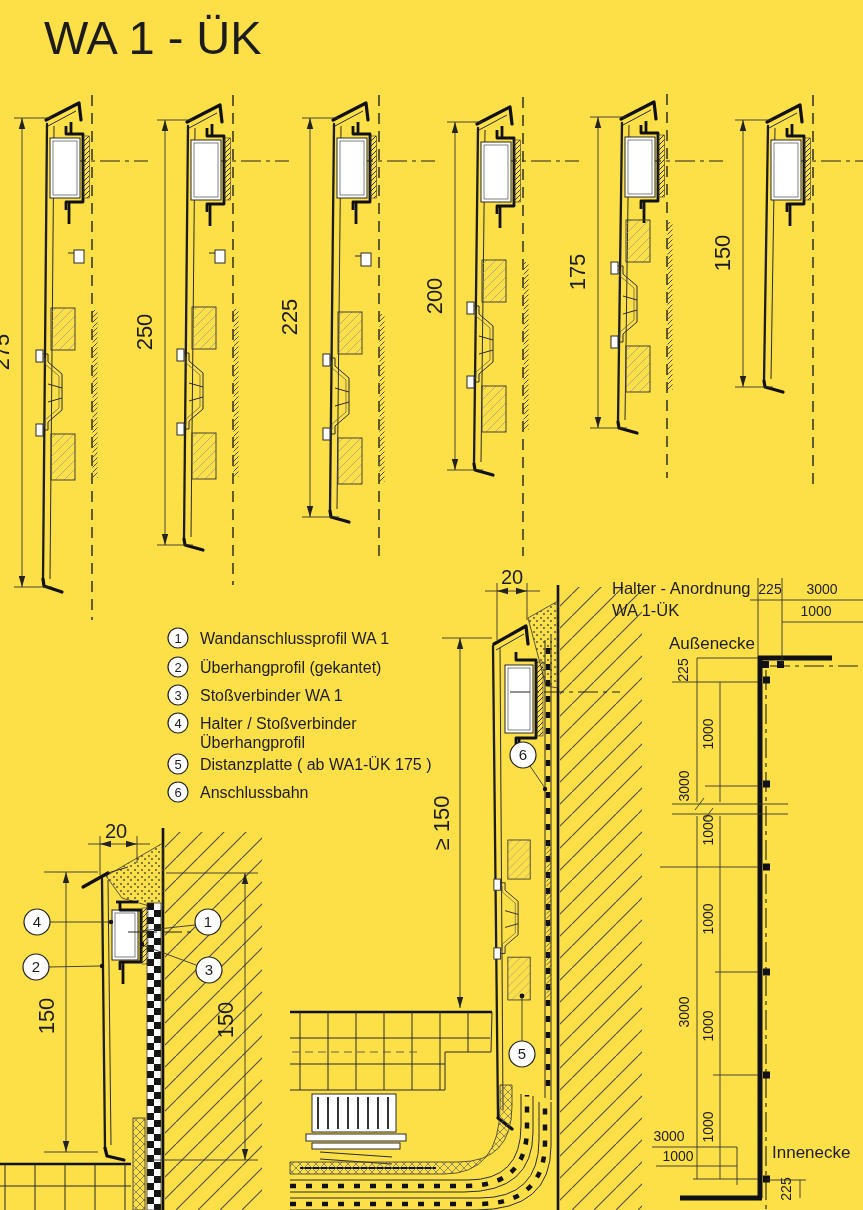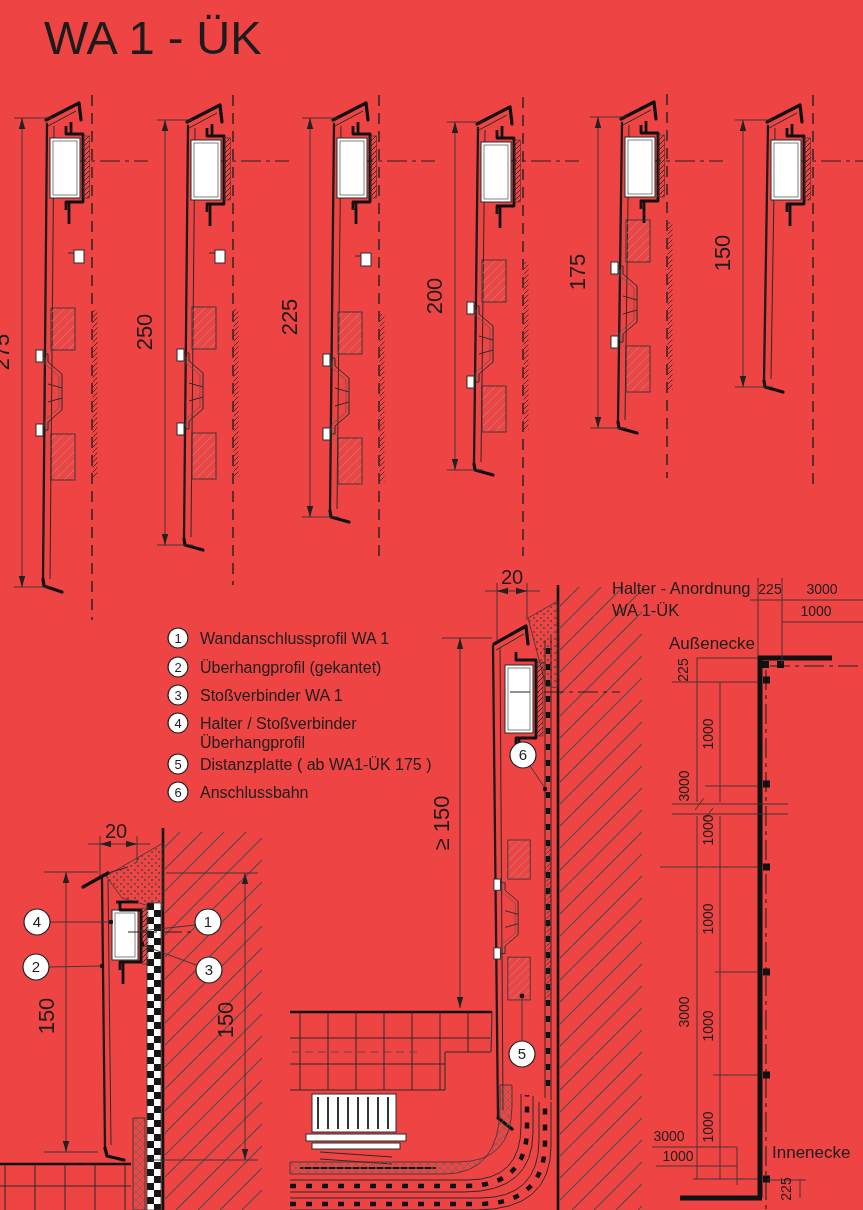--- a/index.html
+++ b/index.html
@@ -1,16 +1,16 @@
 <!DOCTYPE html>
 <html><head>
 <meta charset="utf-8">
 <style>
   html,body{margin:0;padding:0;background:#fff;}
-  .stage{position:relative;width:863px;height:1210px;background:#ef4444;overflow:hidden;
+  .stage{position:relative;width:863px;height:1210px;background:#fde047;overflow:hidden;
          font-family:"Liberation Sans",sans-serif;}
   svg{position:absolute;left:0;top:0;}
   .ln1{stroke:#1c1c1c;stroke-width:2.3;fill:none;stroke-linecap:round;}
   .ln2{stroke:#2b2b2b;stroke-width:1;fill:none;}
   .ln2b{stroke:#555;stroke-width:.7;fill:none;}
   .ln3{stroke:#101010;stroke-width:3.2;fill:none;stroke-linecap:round;stroke-linejoin:round;}
   .brk{stroke:#101010;stroke-width:2.8;fill:none;stroke-linejoin:round;}
   .dim{stroke:#333;stroke-width:.9;fill:none;}
   .dsh{stroke:#222;stroke-width:1.4;fill:none;stroke-dasharray:11 7;}
   .cl{stroke:#222;stroke-width:1.1;fill:none;stroke-dasharray:20 5 4 5;}

